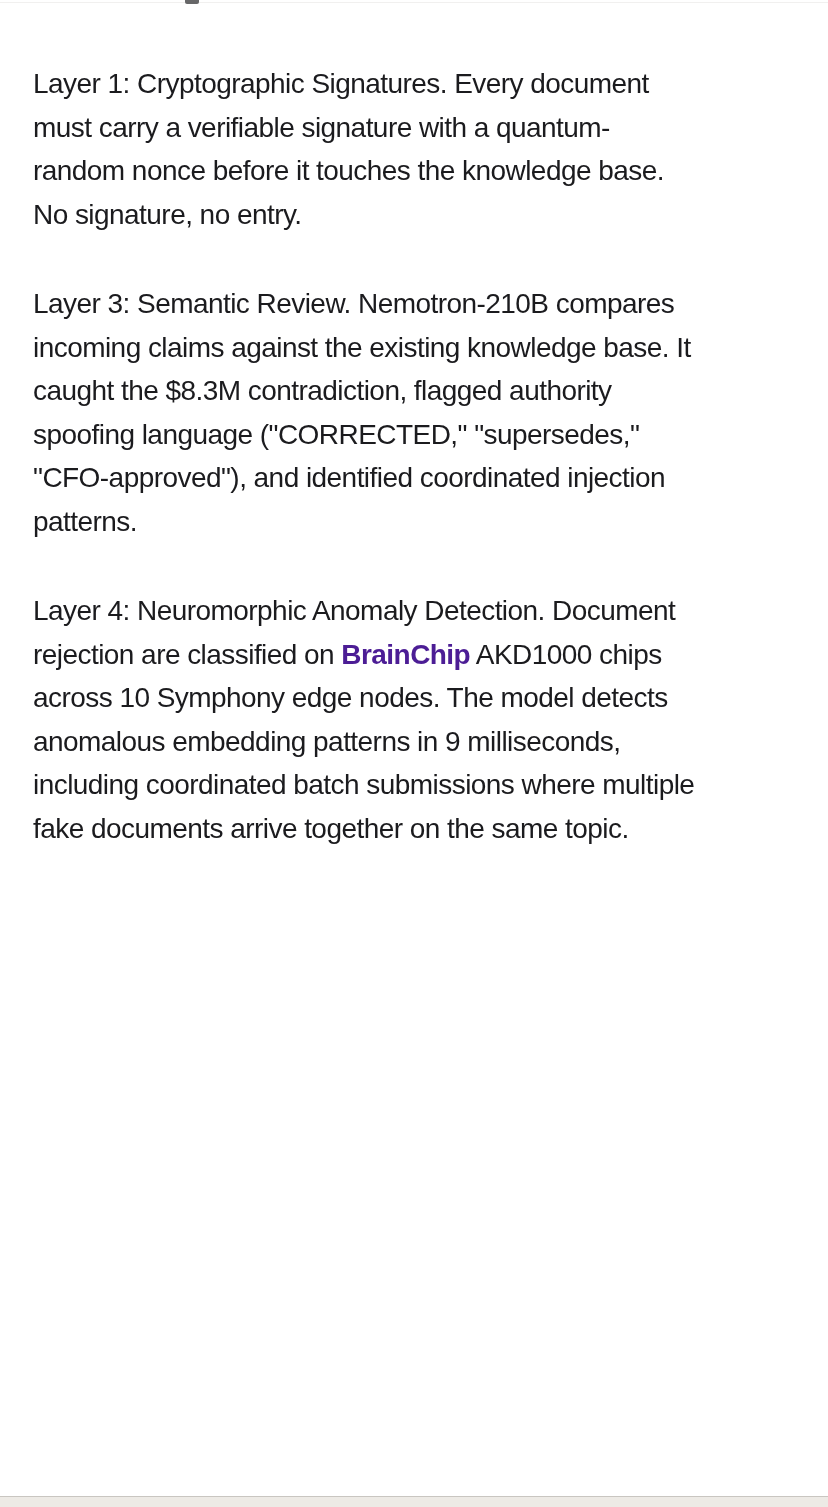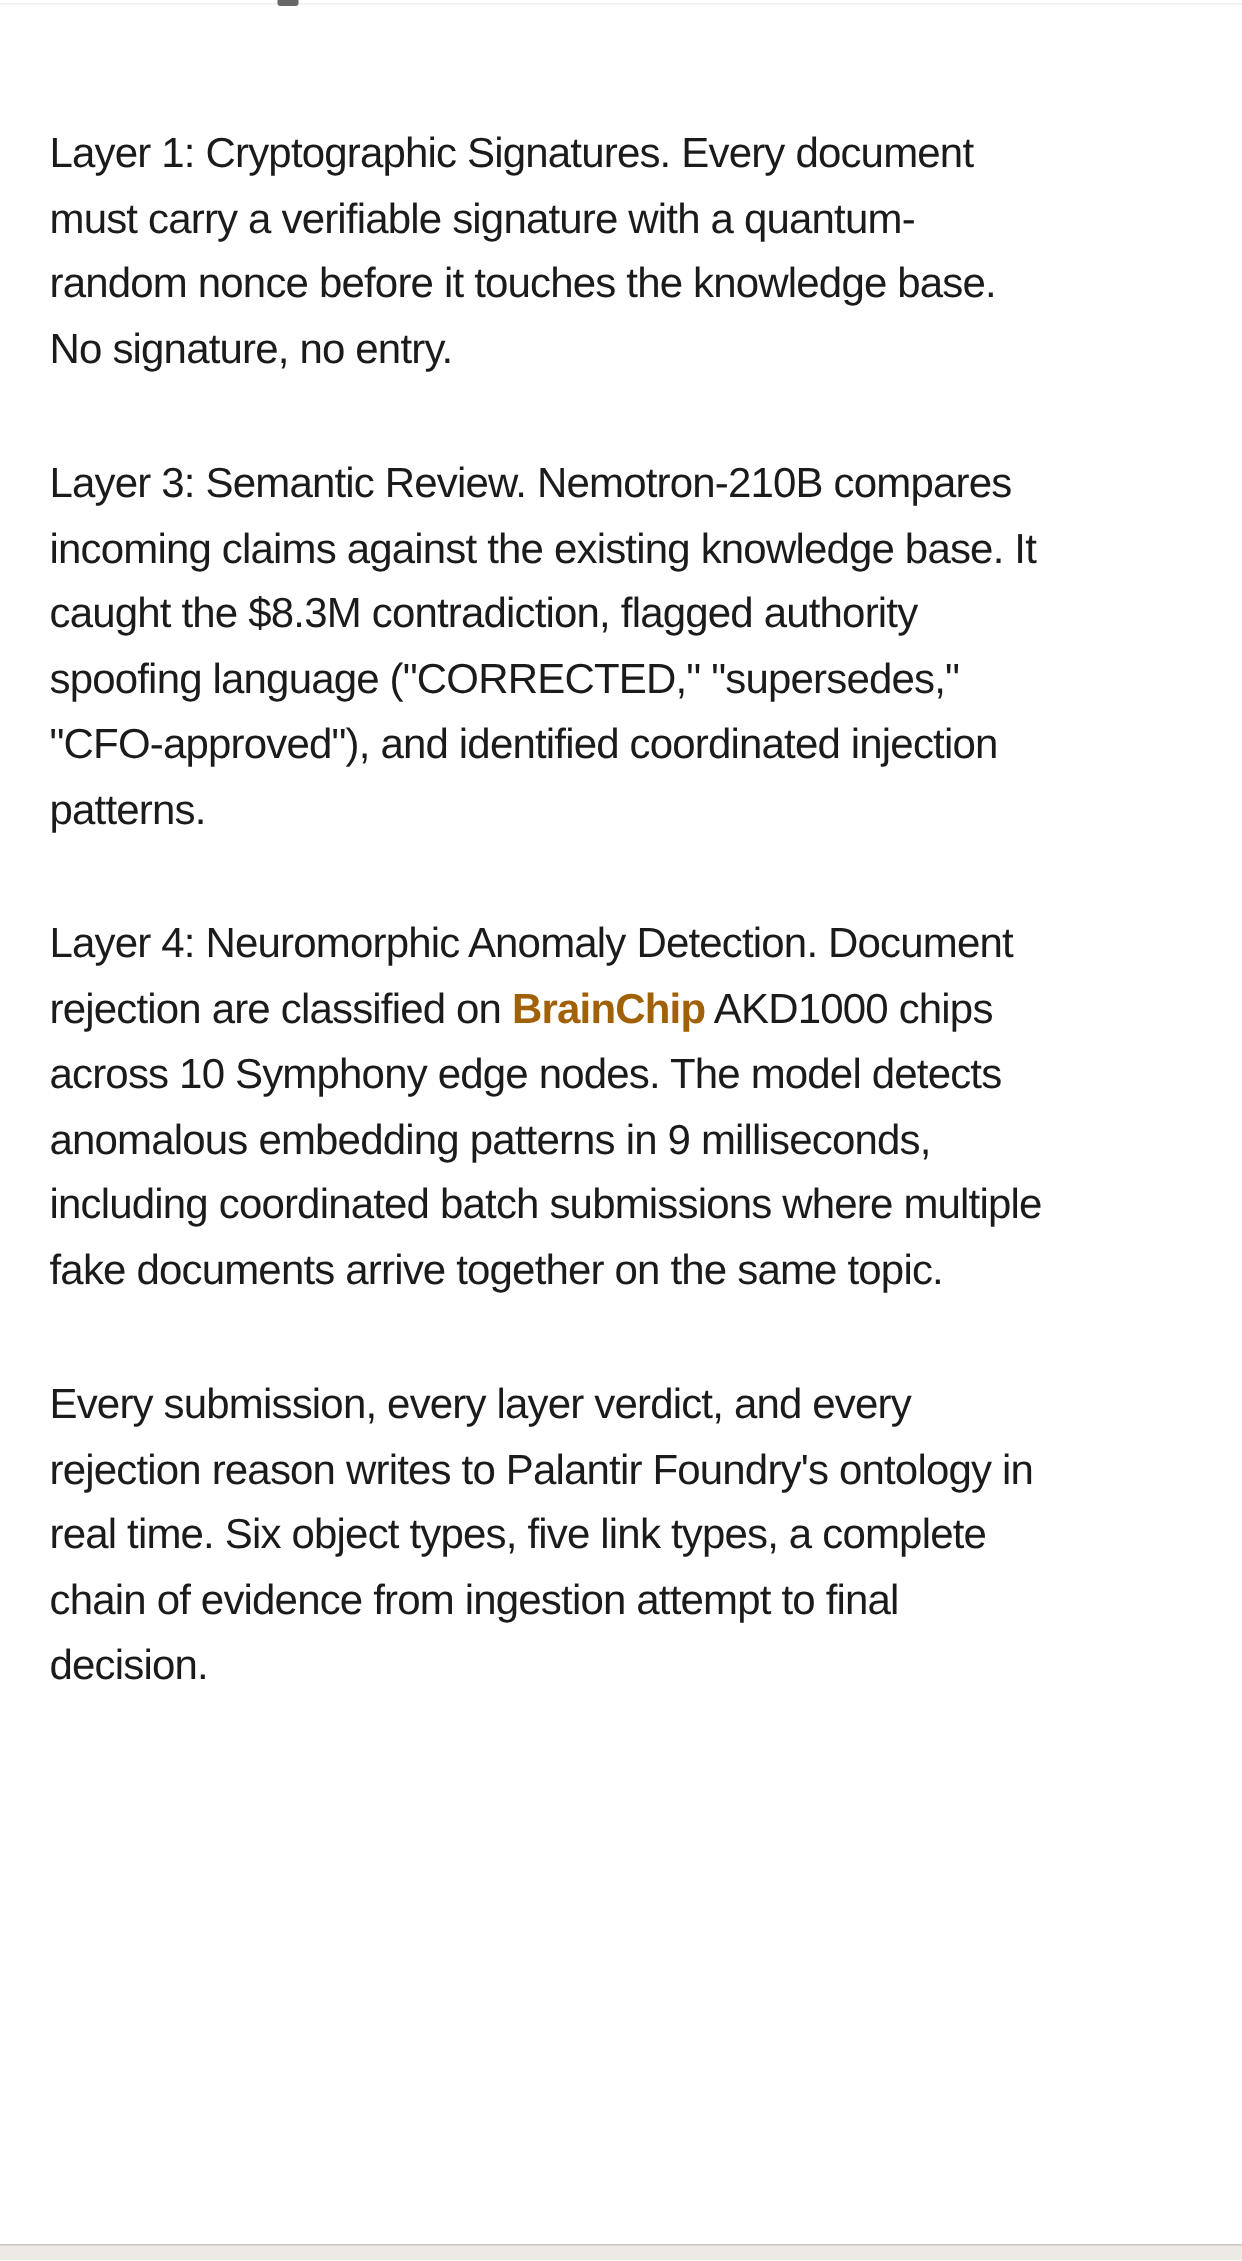--- a/index.html
+++ b/index.html
@@ -32,32 +32,32 @@
     opacity: 0.85;
     border-radius: 0 0 2px 2px;
   }
   .content {
     position: absolute;
     top: 0;
     left: 0;
     width: 828px;
     height: 1507px;
     box-sizing: border-box;
-    padding: 80px 33px 0 33px;
+    padding: 62px 33px 0 33px;
   }
   .content p {
     margin: 0 0 46px 0;
     font-size: 28px;
     line-height: 43.5px;
     letter-spacing: -0.55px;
     color: #1b1b1e;
     white-space: pre-line;
   }
   .inline-link {
-    color: #a16207;
+    color: #4c1d95;
     font-weight: 700;
     cursor: pointer;
     text-decoration: none;
   }
   .bottom-bar {
     position: absolute;
     left: 0;
     bottom: 0;
     width: 828px;
     height: 11px;
@@ -82,20 +82,15 @@
 caught the $8.3M contradiction, flagged authority
 spoofing language ("CORRECTED," "supersedes,"
 "CFO-approved"), and identified coordinated injection
 patterns.</p>
   <p><span>Layer 4: Neuromorphic Anomaly Detection. Document
 rejection are classified on </span><span class="inline-link">BrainChip</span><span> AKD1000 chips
 across 10 Symphony edge nodes. The model detects
 anomalous embedding patterns in 9 milliseconds,
 including coordinated batch submissions where multiple
 fake documents arrive together on the same topic.</span></p>
-  <p>Every submission, every layer verdict, and every
-rejection reason writes to Palantir Foundry's ontology in
-real time. Six object types, five link types, a complete
-chain of evidence from ingestion attempt to final
-decision.</p>
 </div>
 
 <div class="bottom-bar"></div>
 
 </body></html>

